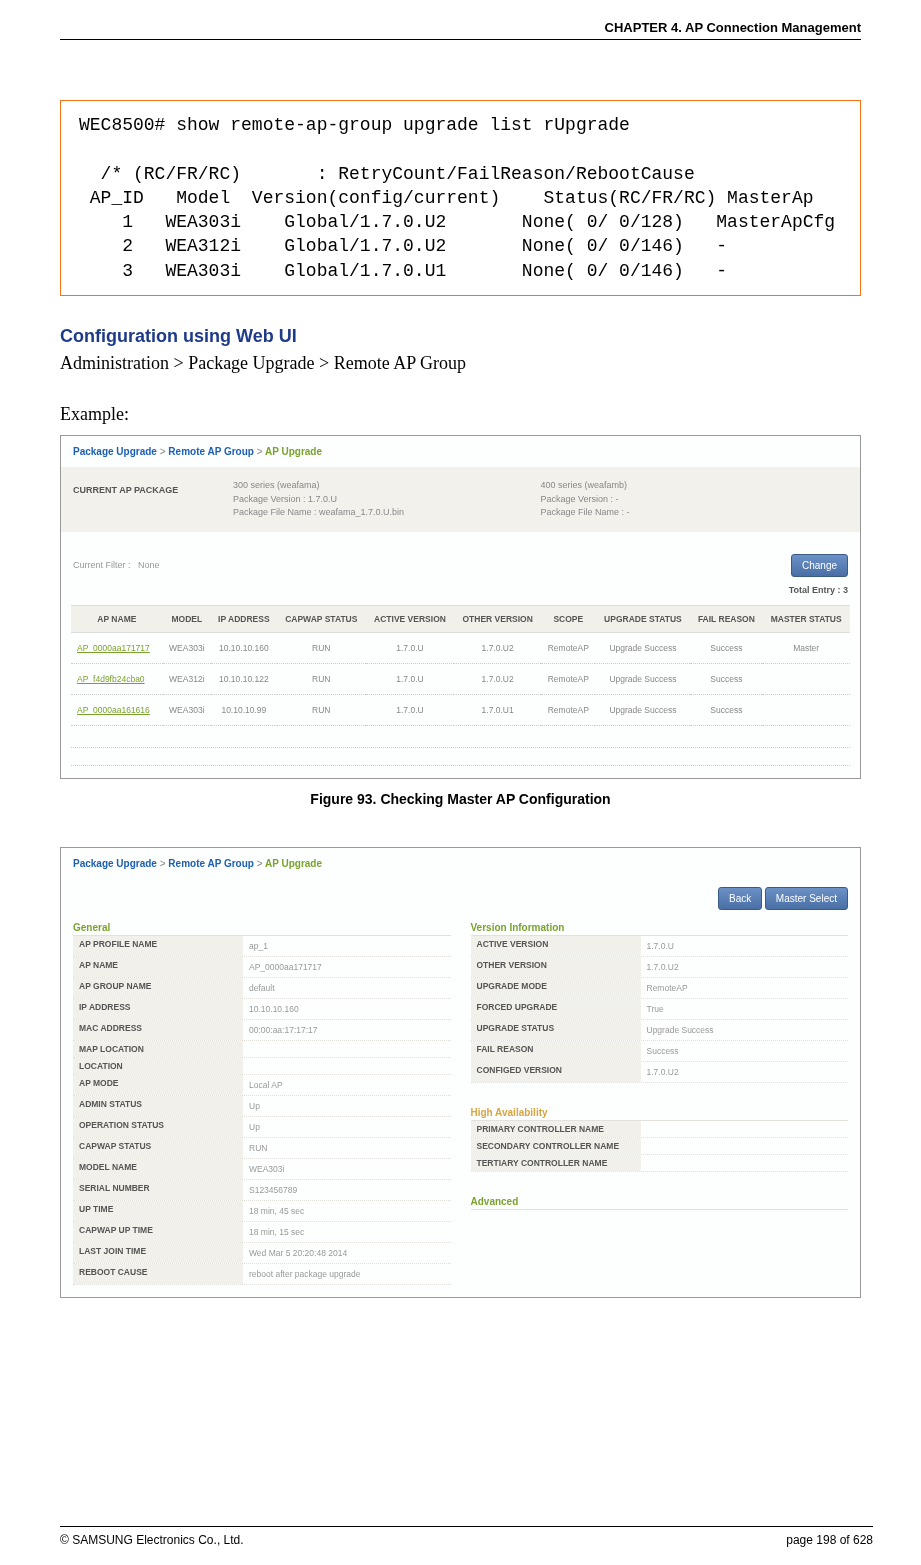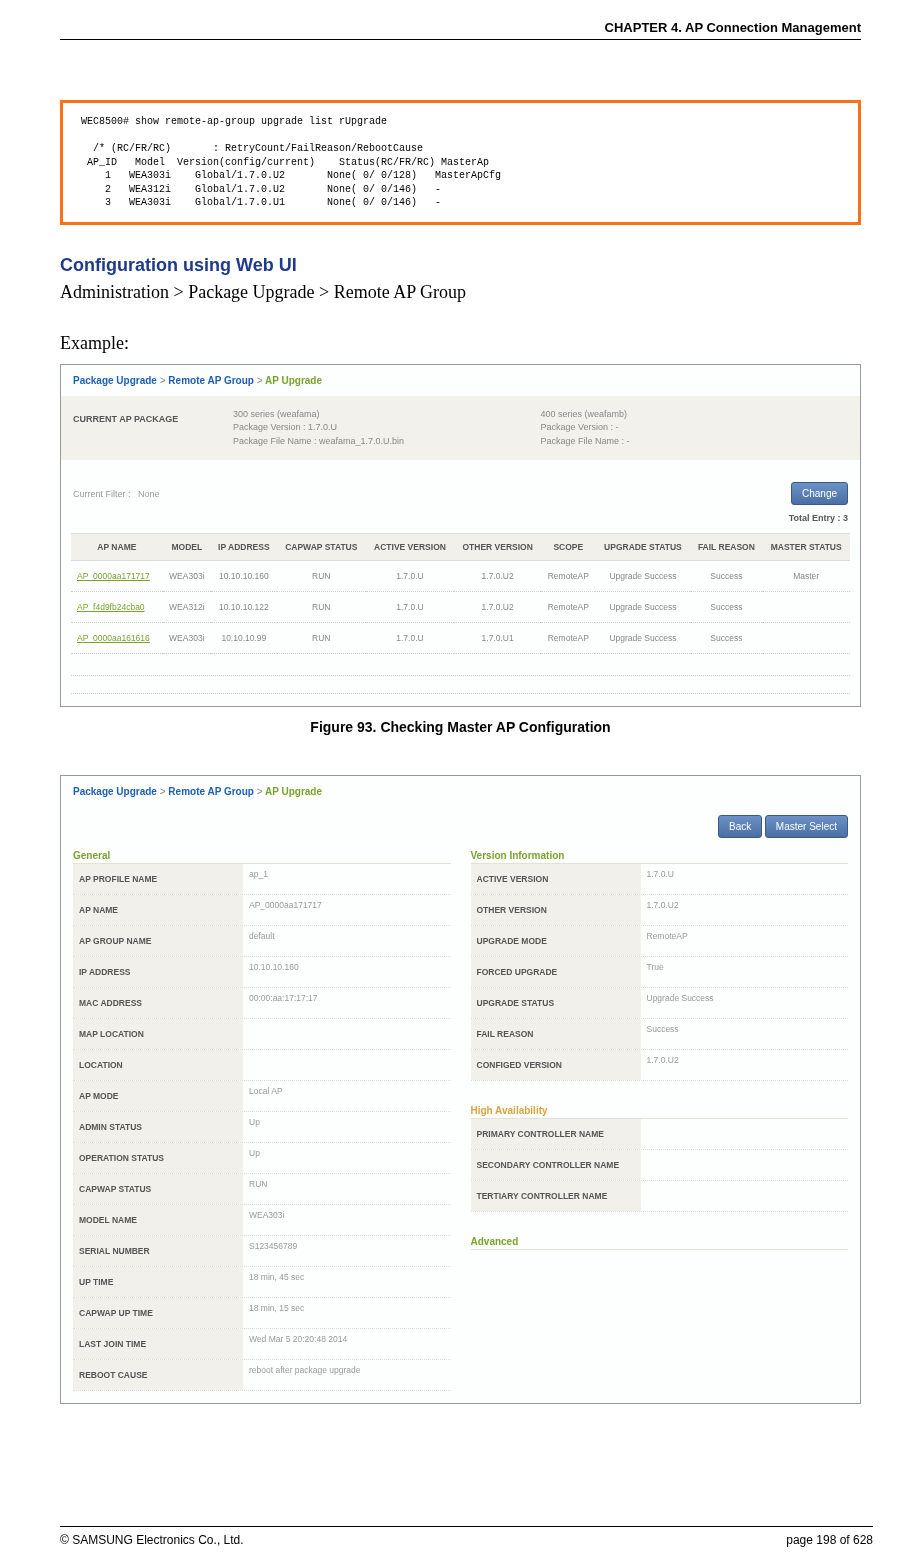--- a/index.html
+++ b/index.html
@@ -19,24 +19,24 @@
   .header {
     text-align: right;
     font-family: Arial, sans-serif;
     font-weight: bold;
     font-size: 13px;
     border-bottom: 1px solid #000;
     padding-bottom: 4px;
     margin-bottom: 60px;
   }
   .cli-box {
-    border: 3px solid #f97316;
+    border: 1px solid #f97316;
     padding: 12px 18px;
     font-family: "Courier New", monospace;
-    font-size: 10px;
+    font-size: 18px;
     white-space: pre;
     overflow: hidden;
     margin-bottom: 30px;
     line-height: 1.35;
   }
   .section-heading {
     color: #1e3a8a;
     font-family: Arial, sans-serif;
     font-weight: bold;
     font-size: 18px;
@@ -123,21 +123,21 @@
   .detail-body { display: flex; padding: 0 12px; gap: 20px;}
   .detail-col { flex: 1; }
   .sect-title { color: #7aa32e; font-weight: bold; font-size: 10px; padding: 6px 0 2px 0; border-bottom:1px solid #e3e1db;}
   .kv-row { display: flex; border-bottom: 1px dotted #e0ded8; }
   .kv-row .k {
     width: 170px;
     background: #f2f0ea;
     color: #555;
     font-weight: bold;
     font-size: 8.5px;
-    padding: 10px 6px;
+    padding: 3px 6px;
   }
   .kv-row .v {
     flex: 1;
     color: #999;
     font-size: 8.5px;
     padding: 5px 6px;
   }
   .footer {
     position: absolute;
     bottom: 18px;

